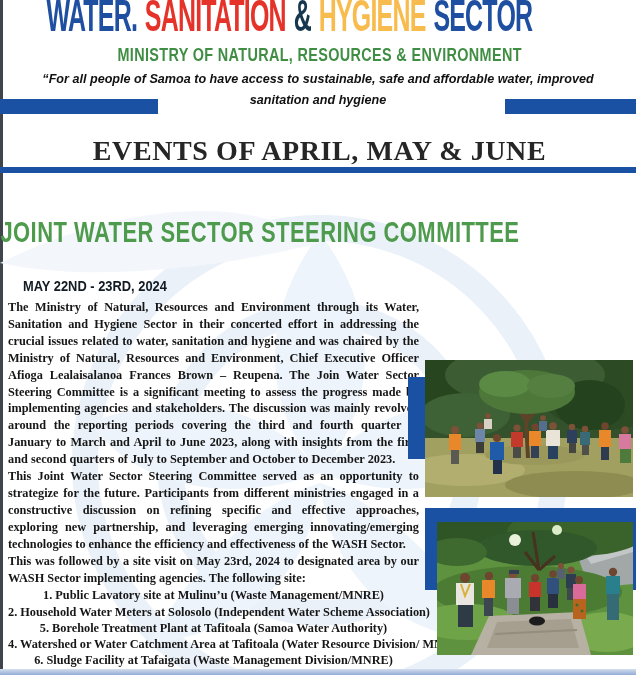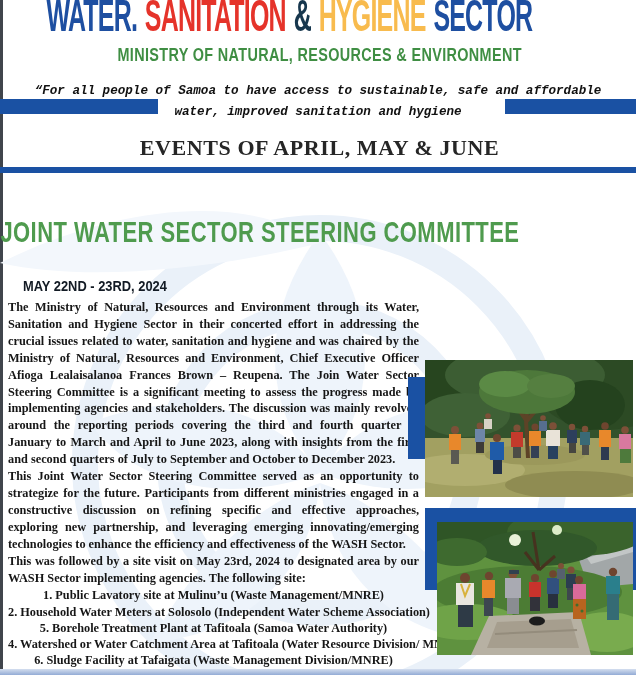--- a/index.html
+++ b/index.html
@@ -21,30 +21,30 @@
   .tp-navy{color:#17374e;}
   .tp-yellow{color:#f8bb4e;}
 
   .ministry-row{position:absolute;left:3px;top:44px;width:633px;height:22px;
                 display:flex;justify-content:center;overflow:hidden;}
   .ministry-inner{display:inline-block;white-space:nowrap;font-family:"Liberation Sans",sans-serif;
                   font-weight:bold;font-size:16px;line-height:20px;letter-spacing:.4px;
                   color:#3f8e43;transform:scale(0.9,1.15);transform-origin:center top;}
 
   .quote{position:absolute;left:30px;top:69px;width:576px;text-align:center;
-         font-family:Liberation Mono, monospace;font-style:italic;font-weight:bold;
-         font-size:12.6px;line-height:21px;color:#111111;margin-top:12px;}
+         font-family:Liberation Sans, sans-serif;font-style:italic;font-weight:bold;
+         font-size:12.6px;line-height:21px;color:#111111;}
 
   .bar{position:absolute;background:#1a51a3;}
   .bar-quote-left{left:0;top:99px;width:158px;height:15px;}
   .bar-quote-right{left:505px;top:99px;width:131px;height:15px;}
   .bar-full{left:0;top:167px;width:636px;height:6px;}
 
   .events-heading{position:absolute;left:3px;top:135px;width:633px;text-align:center;
-                  font-family:"Liberation Serif",serif;font-weight:bold;font-size:22px;
+                  font-family:"Liberation Serif",serif;font-weight:bold;font-size:28px;
                   letter-spacing:.6px;color:#262626;}
 
   
   .watermark{position:absolute;left:0;top:173px;width:636px;height:502px;pointer-events:none;}
 
   
   .section-heading-row{position:absolute;left:3px;top:216px;width:513px;height:30px;
                        display:flex;justify-content:center;overflow:visible;}
   .section-heading-inner{display:inline-block;white-space:nowrap;font-family:"Liberation Sans",sans-serif;
                          font-weight:bold;font-size:25px;line-height:28px;letter-spacing:.5px;

